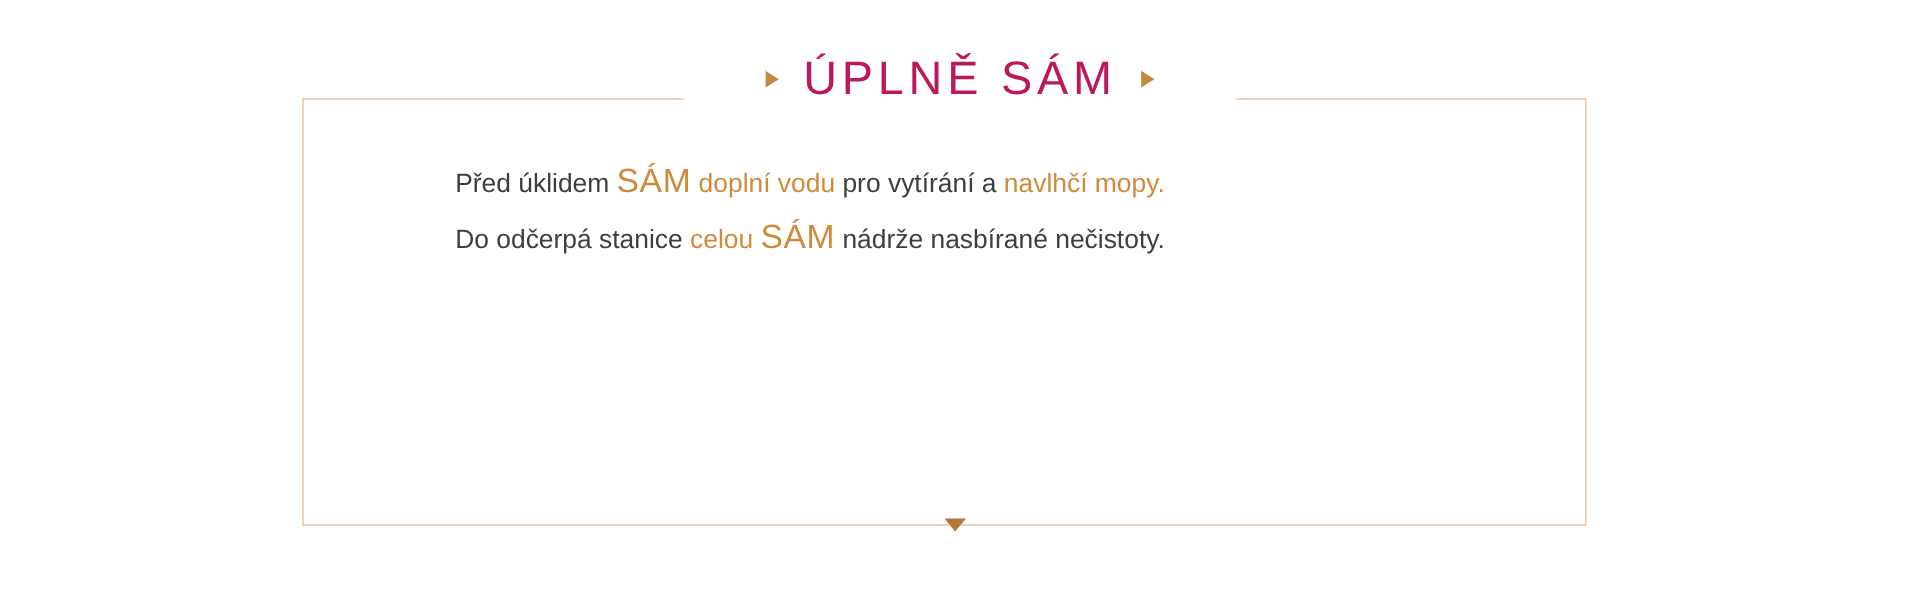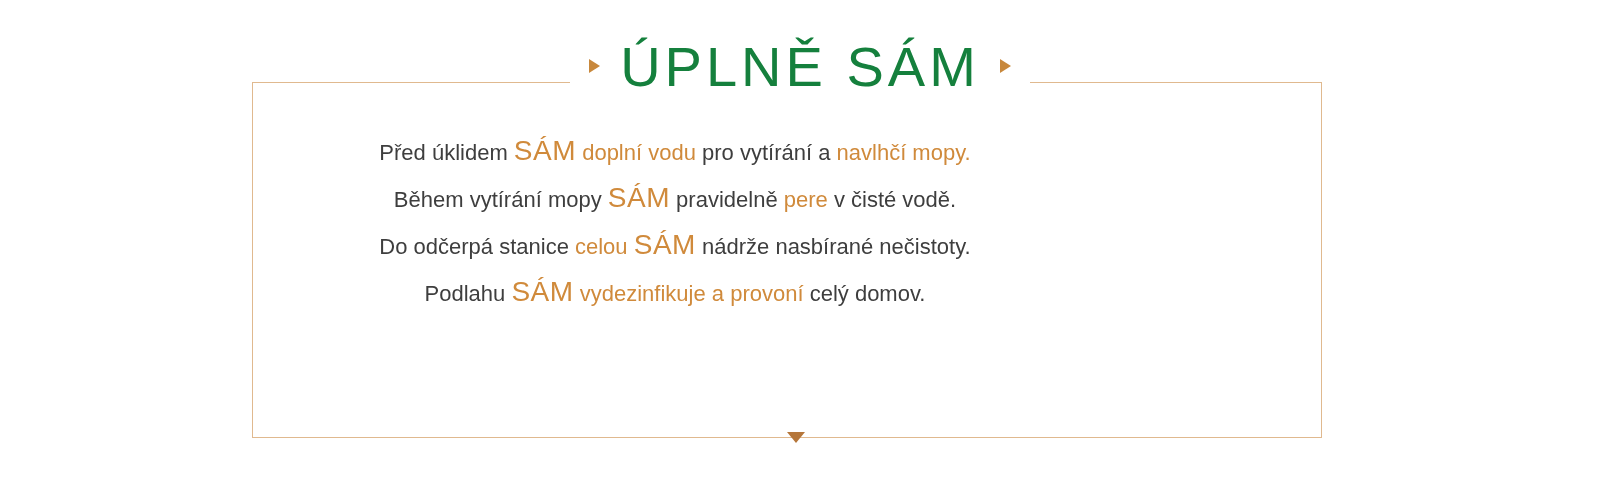--- a/index.html
+++ b/index.html
@@ -49,23 +49,23 @@
     position: absolute;
     left: 50%;
     top: 0;
     transform: translateX(-50%);
     width: 460px;
     height: 72px;
     background: #ffffff;
   }
   .heading {
     position: relative;
-    font-size: 56px;
+    font-size: 39px;
     letter-spacing: 4px;
-    color: #15803d;
+    color: #be185d;
     font-weight: 400;
     white-space: nowrap;
   }
   .tri {
     position: relative;
     width: 0;
     height: 0;
     border-top: 7px solid transparent;
     border-bottom: 7px solid transparent;
   }
@@ -117,20 +117,18 @@
 
   <div class="heading-wrap">
     <div class="heading-bg"></div>
     <span class="tri tri-right"></span>
     <span class="heading">ÚPLNĚ SÁM</span>
     <span class="tri tri-right"></span>
   </div>
 
   <div class="lines">
       <div class="line"><span>Před úklidem </span><span class="sam">SÁM</span><span> </span><span class="hl">doplní vodu</span><span> pro vytírání a </span><span class="hl">navlhčí mopy.</span></div>
-      <div class="line"><span>Během vytírání mopy </span><span class="sam">SÁM</span><span> pravidelně </span><span class="hl">pere</span><span> v čisté vodě.</span></div>
       <div class="line"><span>Do odčerpá stanice </span><span class="hl">celou</span><span> </span><span class="sam">SÁM</span><span> nádrže nasbírané nečistoty.</span></div>
-      <div class="line"><span>Podlahu </span><span class="sam">SÁM</span><span> </span><span class="hl">vydezinfikuje a provoní</span><span> celý domov.</span></div>
     </div>
 
   <div class="bottom-arrow"></div>
 
 </div>
 
 </body></html>

